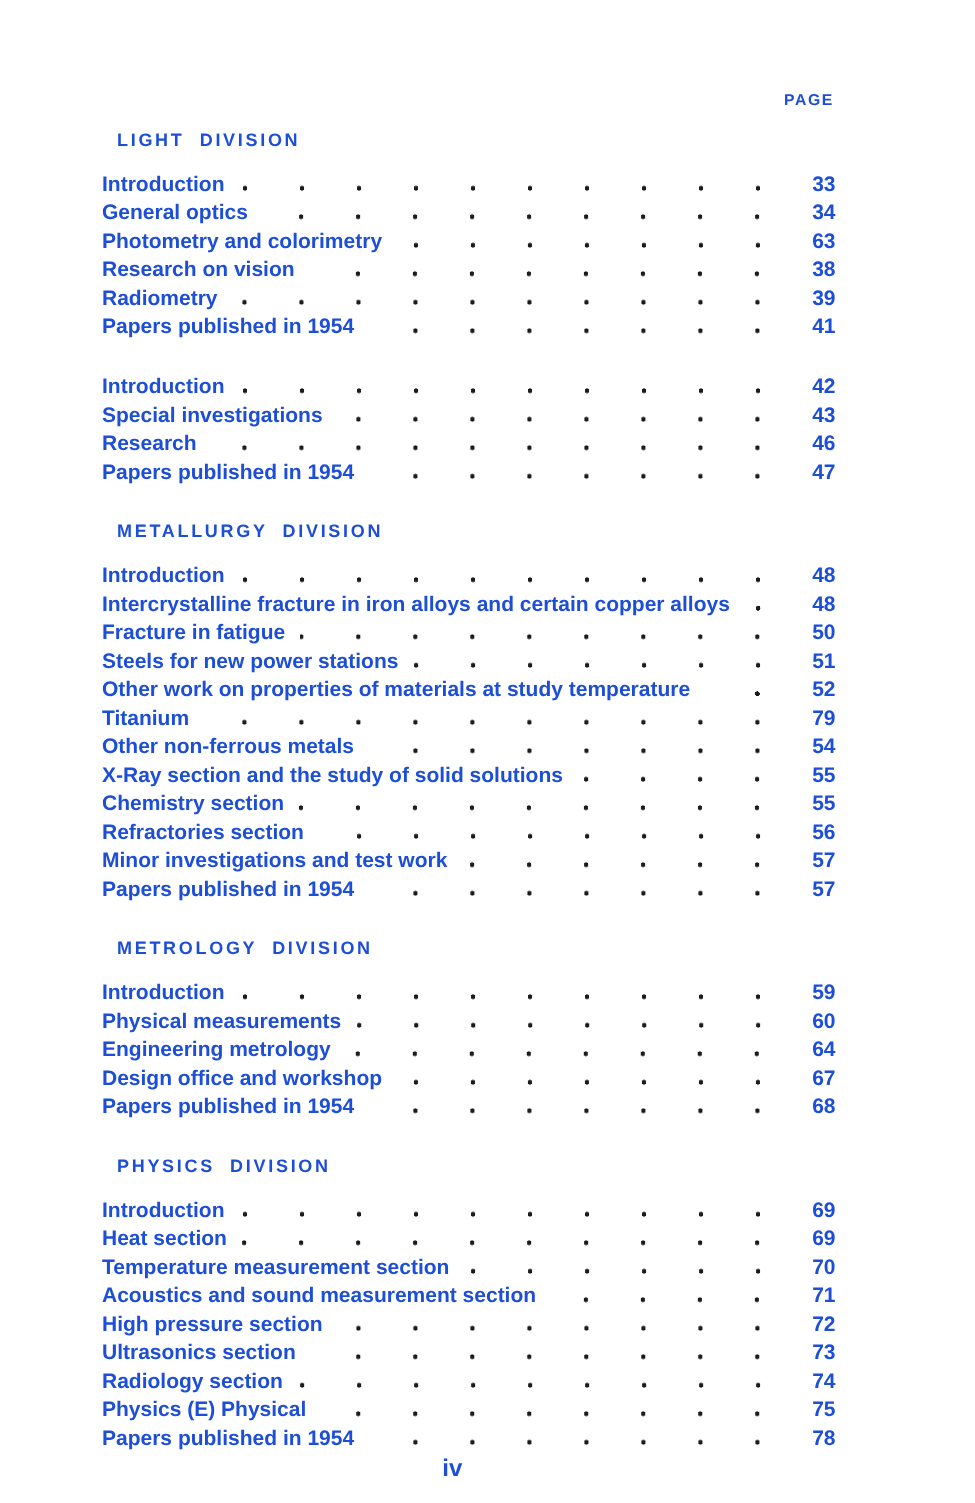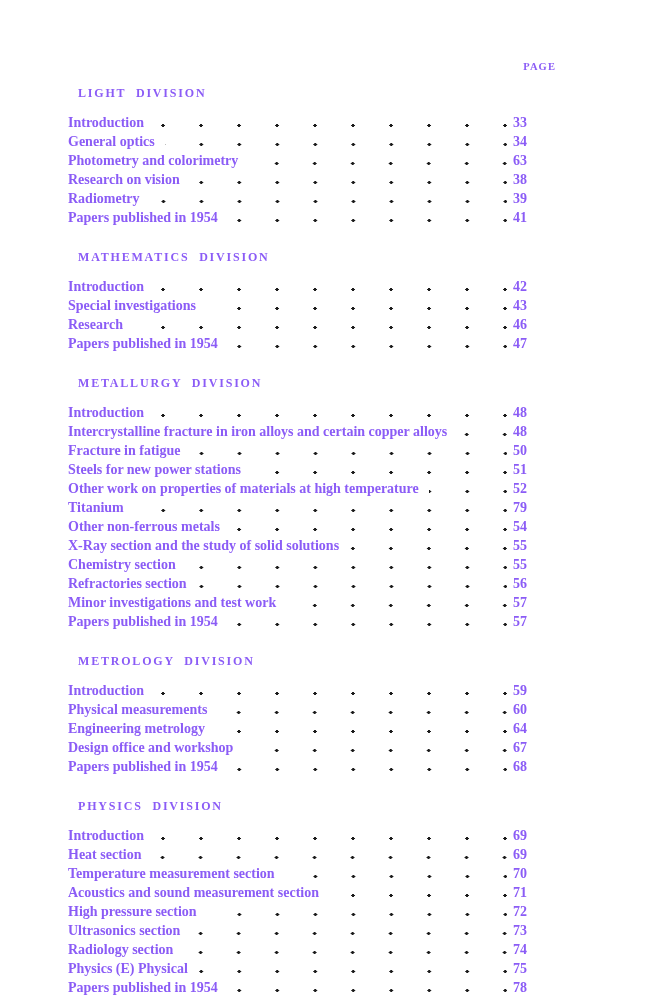--- a/index.html
+++ b/index.html
@@ -6,22 +6,22 @@
     margin: 0;
     padding: 0;
     background: #e9e9e9;
   }
   .page {
     position: relative;
     width: 650px;
     height: 1002px;
     margin: 0 auto;
     background: #ffffff;
-    color: #8b5cf6;
-    font-family: Liberation Serif, serif;
+    color: #1d4ed8;
+    font-family: Liberation Sans, sans-serif;
     font-weight: bold;
     overflow: hidden;
   }
   .toc {
     margin-left: 68px;
     width: 489px;
     padding-top: 60px;
   }
   .col-header {
     font-size: 10.5px;
@@ -58,21 +58,21 @@
     margin: 0 6px 4px 10px;
     background-image: radial-gradient(circle at calc(100% - 2px) 2.5px, #1b1b1b 1.5px, rgba(0,0,0,0) 1.7px);
     background-size: 38px 5px;
     background-repeat: repeat-x;
     background-position: right 0 bottom 0;
     min-width: 0;
   }
   .pagenum {
     flex: 0 0 44px;
     width: 44px;
-    text-align: left;
+    text-align: right;
     white-space: nowrap;
   }
   .footer {
     margin-top: 2px;
     font-size: 16px;
     line-height: 19px;
     text-align: center;
     transform: translateX(-11px);
   }
 </style>
@@ -118,21 +118,20 @@
 
   <div class="row">
     <span class="title">Papers published in 1954</span>
     <span class="leader"></span>
     <span class="pagenum">41</span>
   </div>
 </div>
   </section>
 
   <section class="division">
-    <h2 class="division-heading">MATHEMATICS DIVISION</h2>
     <div class="entries">
   <div class="row">
     <span class="title">Introduction</span>
     <span class="leader"></span>
     <span class="pagenum">42</span>
   </div>
 
   <div class="row">
     <span class="title">Special investigations</span>
     <span class="leader"></span>
@@ -174,21 +173,21 @@
     <span class="pagenum">50</span>
   </div>
 
   <div class="row">
     <span class="title">Steels for new power stations</span>
     <span class="leader"></span>
     <span class="pagenum">51</span>
   </div>
 
   <div class="row">
-    <span class="title">Other work on properties of materials at high temperature</span>
+    <span class="title">Other work on properties of materials at study temperature</span>
     <span class="leader"></span>
     <span class="pagenum">52</span>
   </div>
 
   <div class="row">
     <span class="title">Titanium</span>
     <span class="leader"></span>
     <span class="pagenum">79</span>
   </div>
 

